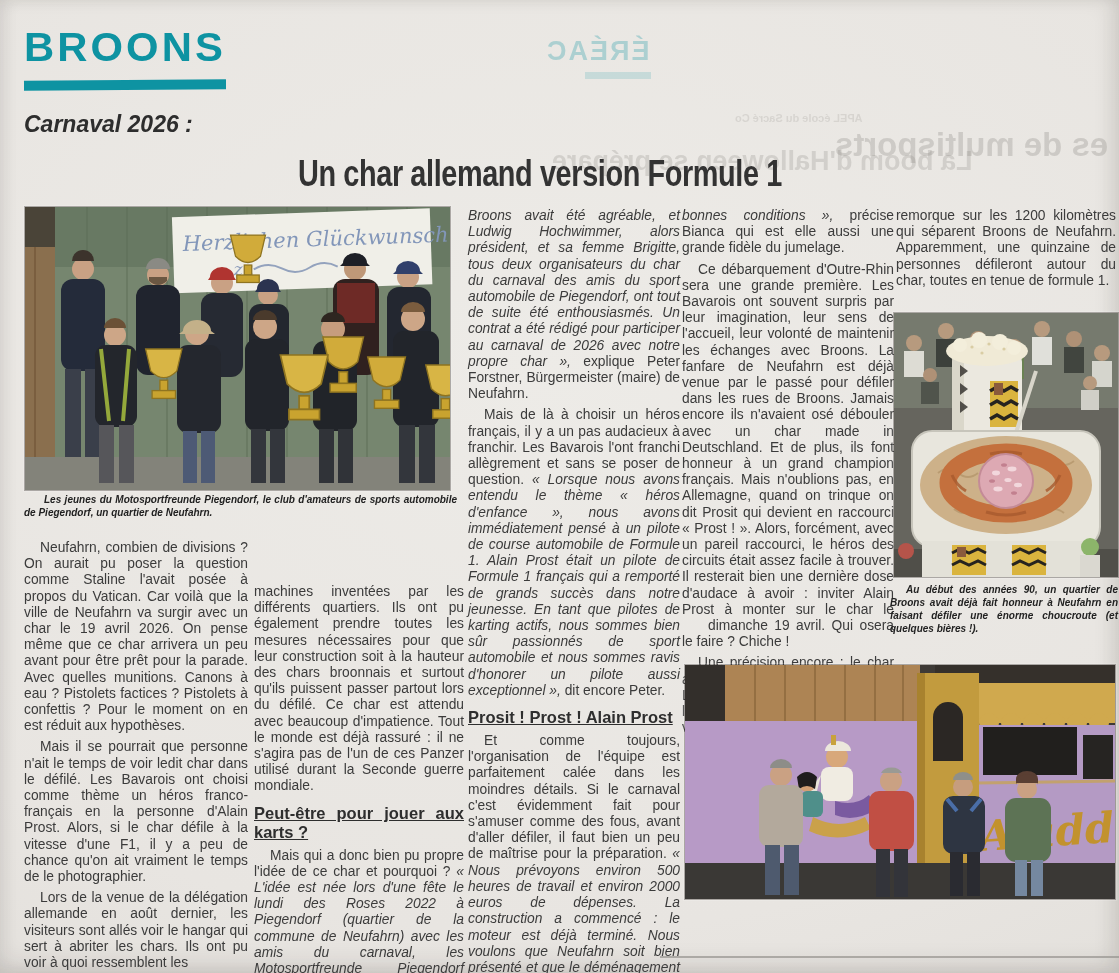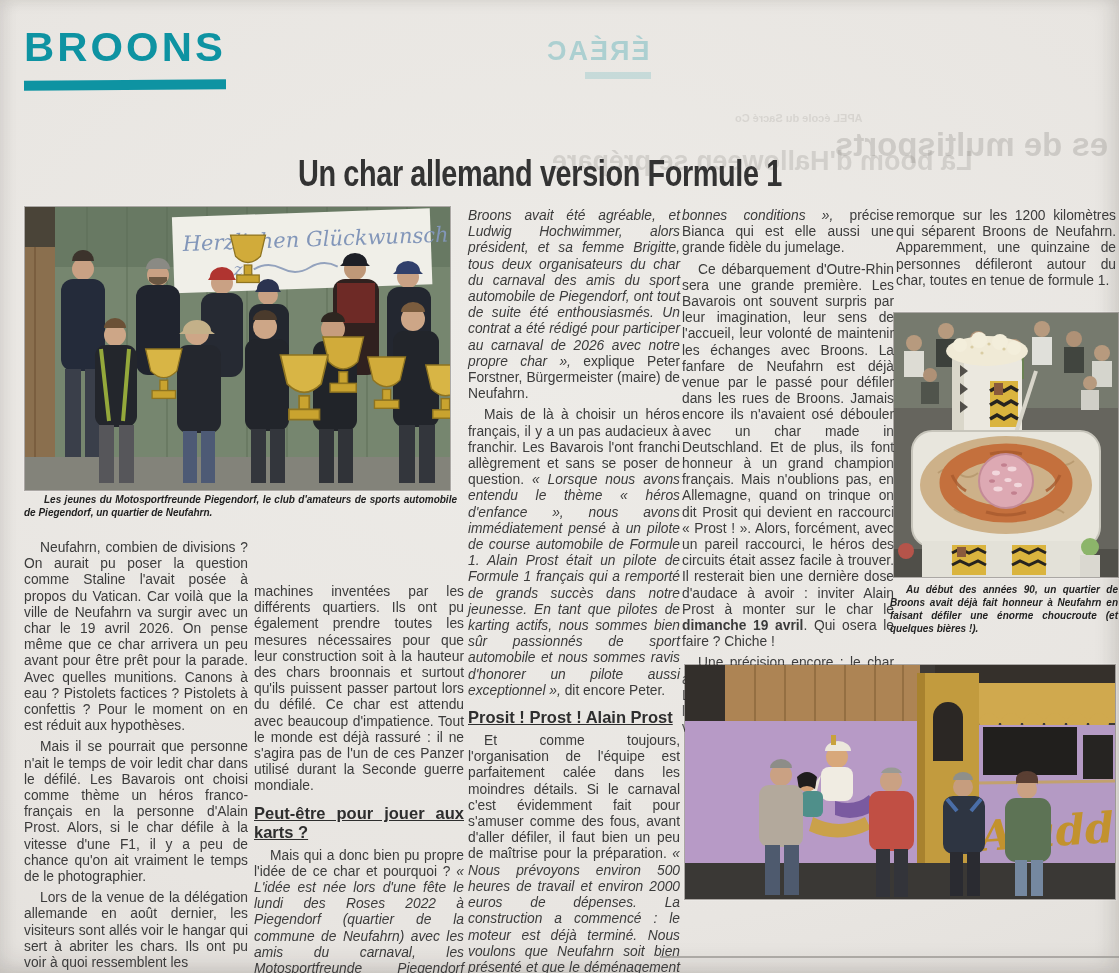--- a/index.html
+++ b/index.html
@@ -37,36 +37,37 @@
   .col{position:absolute;font-size:13.8px;line-height:16.2px;text-align:justify;color:#3b3b3b;}
   #col-1{left:24px;top:540px;width:224px;height:430px;}
   #col-2{left:254px;top:540px;width:210px;height:430px;margin-top:44px;}
   #col-3{left:468px;top:208px;width:212px;height:762px;}
   #col-4{left:682px;top:208px;width:212px;height:452px;}
   #col-5{left:896px;top:208px;width:220px;height:104px;}
   .col p{margin:0 0 5px 0;}
   .col p.ind{text-indent:16px;}
   .col h3{font-size:16.5px;line-height:1.15;font-weight:700;color:#2e2e2e;margin:9px 0 6px 0;text-align:justify;text-decoration:underline;}
   .it{font-style:italic;}
-  .bd{font-weight:700;}
+  .bd{font-weight:400;margin-left:26px;}
   #bottom-rule{left:660px;top:956px;width:459px;height:1.5px;background:#96938e;opacity:.7;}
 </style>
 </head>
 <body>
 
 <div id="page">
 
   <div class="abs ghost" id="ghost-ereac">ÉRÉAC</div>
   <div class="abs" id="ghost-ereac-bar"></div>
   <div class="abs ghost" id="ghost-apel">APEL école du Sacré Co</div>
   <div class="abs ghost" id="ghost-halloween">La boom d'Halloween se prépare</div>
   <div class="abs ghost" id="ghost-multisports">es de multisports</div>
 
   <div class="abs" id="brand">BROONS</div>
   <div class="abs" id="brand-bar"></div>
+  <div class="abs" id="kicker">Carnaval 2026 :</div>
   <div class="abs" id="headline">Un char allemand version Formule 1</div>
 
   <div class="abs photo" id="photo-team">
     <svg viewBox="0 0 425 283" preserveAspectRatio="none">
       <rect x="0" y="0" width="425" height="283" fill="#76866f"></rect>
       <rect x="0" y="0" width="425" height="60" fill="#687963"></rect>
       <g stroke="#5e6e58" stroke-width="1.5" opacity=".65">
         <line x1="62" y1="0" x2="62" y2="283"></line>
           <line x1="102" y1="0" x2="102" y2="283"></line>
         <line x1="142" y1="0" x2="142" y2="283"></line>

